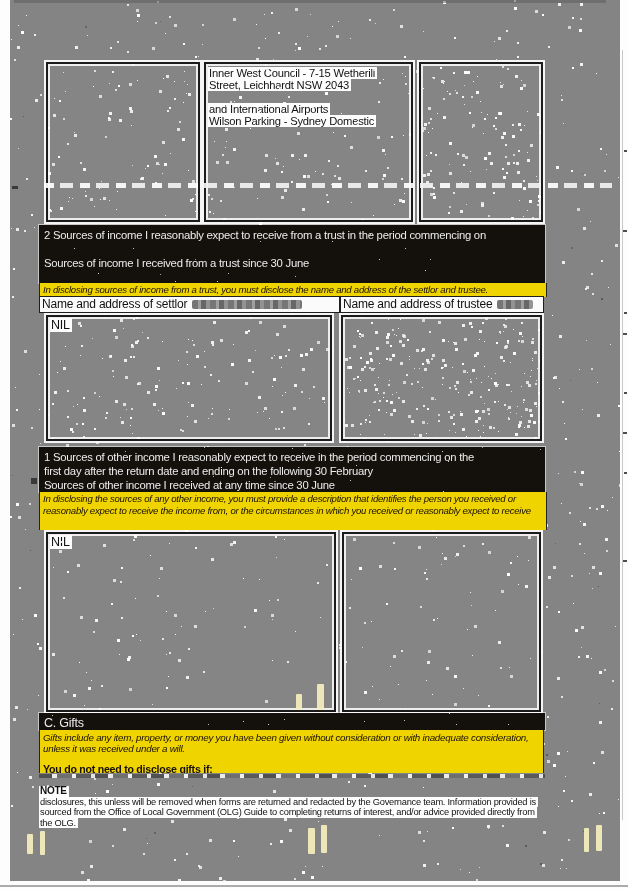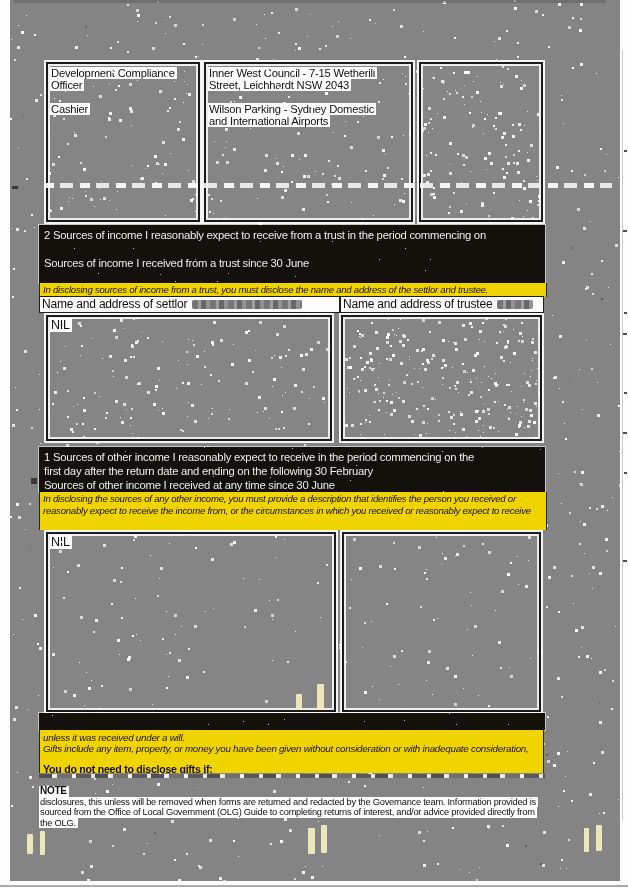--- a/index.html
+++ b/index.html
@@ -1070,26 +1070,20 @@
       <i class="speck" style="left: 132px; top: 542px; width: 2px; height: 2px; background: rgb(86, 86, 86); opacity: 0.71;"></i>
       <i class="speck" style="left: 488px; top: 212px; width: 1px; height: 1px; background: rgb(86, 86, 86); opacity: 0.68;"></i>
       <i class="speck" style="left: 156px; top: 94px; width: 1px; height: 1px; background: rgb(86, 86, 86); opacity: 0.95;"></i>
       <i class="speck" style="left: 420px; top: 457px; width: 2px; height: 2px; background: rgb(86, 86, 86); opacity: 0.83;"></i>
       <i class="speck" style="left: 171px; top: 584px; width: 2px; height: 2px; background: rgb(86, 86, 86); opacity: 0.67;"></i>
       <i class="speck" style="left: 88px; top: 394px; width: 1px; height: 1px; background: rgb(86, 86, 86); opacity: 0.79;"></i>
     </div>
   <div id="topline" class="abs"></div>
 
   <div class="box" style="left:46px;top:62px;width:150px;height:156px;">
-    <div class="tb">
-      <div class="line"><span class="hl">Development Compliance</span></div>
-      <div class="line"><span class="hl">Officer</span></div>
-      <div class="line"></div>
-      <div class="line"><span class="hl">Cashier</span></div>
-    </div>
   <i class="speck" style="left: 19px; top: 79px; width: 2px; height: 2px; background: rgb(255, 255, 255); opacity: 0.77;"></i>
       <i class="speck" style="left: 136px; top: 7px; width: 1px; height: 1px; background: rgb(255, 255, 255); opacity: 0.82;"></i>
       <i class="speck" style="left: 37px; top: 131px; width: 2px; height: 2px; background: rgb(255, 255, 255); opacity: 0.8;"></i>
       <i class="speck" style="left: 99px; top: 101px; width: 2px; height: 2px; background: rgb(255, 255, 255); opacity: 0.99;"></i>
       <i class="speck" style="left: 68px; top: 145px; width: 1px; height: 1px; background: rgb(255, 255, 255); opacity: 0.86;"></i>
       <i class="speck" style="left: 17px; top: 27px; width: 1px; height: 1px; background: rgb(255, 255, 255); opacity: 0.75;"></i>
       <i class="speck" style="left: 119px; top: 46px; width: 2px; height: 2px; background: rgb(255, 255, 255); opacity: 0.85;"></i>
       <i class="speck" style="left: 57px; top: 72px; width: 2px; height: 2px; background: rgb(255, 255, 255); opacity: 0.65;"></i>
       <i class="speck" style="left: 71px; top: 55px; width: 3px; height: 3px; background: rgb(255, 255, 255); opacity: 0.89;"></i>
       <i class="speck" style="left: 15px; top: 8px; width: 1px; height: 1px; background: rgb(255, 255, 255); opacity: 0.75;"></i>
@@ -1173,22 +1167,22 @@
       <i class="speck" style="left: 111px; top: 100px; width: 1px; height: 1px; background: rgb(255, 255, 255); opacity: 0.75;"></i>
       <i class="speck" style="left: 26px; top: 70px; width: 3px; height: 3px; background: rgb(255, 255, 255); opacity: 0.81;"></i>
       <i class="speck" style="left: 144px; top: 134px; width: 2px; height: 2px; background: rgb(255, 255, 255); opacity: 0.81;"></i>
     </div>
 
   <div class="box" style="left:204px;top:62px;width:205px;height:156px;">
     <div class="tb">
       <div class="line"><span class="hl">Inner West Council - 7-15 Wetherill</span></div>
       <div class="line"><span class="hl">Street, Leichhardt NSW 2043</span></div>
       <div class="line"></div>
+      <div class="line"><span class="hl">and International Airports</span></div>
       <div class="line"><span class="hl">Wilson Parking - Sydney Domestic</span></div>
-      <div class="line"><span class="hl">and International Airports</span></div>
     </div>
   <i class="speck" style="left: 167px; top: 151px; width: 1px; height: 1px; background: rgb(255, 255, 255); opacity: 0.94;"></i>
       <i class="speck" style="left: 21px; top: 61px; width: 2px; height: 2px; background: rgb(255, 255, 255); opacity: 0.79;"></i>
       <i class="speck" style="left: 20px; top: 97px; width: 3px; height: 3px; background: rgb(255, 255, 255); opacity: 0.7;"></i>
       <i class="speck" style="left: 3px; top: 147px; width: 2px; height: 2px; background: rgb(255, 255, 255); opacity: 0.85;"></i>
       <i class="speck" style="left: 74px; top: 18px; width: 1px; height: 1px; background: rgb(255, 255, 255); opacity: 0.68;"></i>
       <i class="speck" style="left: 199px; top: 12px; width: 1px; height: 1px; background: rgb(255, 255, 255); opacity: 0.95;"></i>
       <i class="speck" style="left: 173px; top: 18px; width: 2px; height: 2px; background: rgb(255, 255, 255); opacity: 0.83;"></i>
       <i class="speck" style="left: 116px; top: 110px; width: 1px; height: 1px; background: rgb(255, 255, 255); opacity: 0.97;"></i>
       <i class="speck" style="left: 50px; top: 13px; width: 3px; height: 3px; background: rgb(255, 255, 255); opacity: 0.86;"></i>
@@ -2065,35 +2059,36 @@
       <i class="speck" style="left: 1px; top: 127px; width: 2px; height: 2px; background: rgb(255, 255, 255); opacity: 0.89;"></i>
       <i class="speck" style="left: 110px; top: 169px; width: 3px; height: 3px; background: rgb(255, 255, 255); opacity: 0.66;"></i>
       <i class="speck" style="left: 92px; top: 3px; width: 1px; height: 1px; background: rgb(255, 255, 255); opacity: 0.98;"></i>
       <i class="speck" style="left: 49px; top: 121px; width: 3px; height: 3px; background: rgb(255, 255, 255); opacity: 0.72;"></i>
       <i class="speck" style="left: 42px; top: 69px; width: 2px; height: 2px; background: rgb(255, 255, 255); opacity: 0.94;"></i>
       <i class="speck" style="left: 49px; top: 8px; width: 2px; height: 2px; background: rgb(255, 255, 255); opacity: 0.71;"></i>
       <i class="speck" style="left: 144px; top: 171px; width: 2px; height: 2px; background: rgb(255, 255, 255); opacity: 0.92;"></i>
     </div>
 
   <div class="bar" style="left:39px;top:713px;width:501px;height:14px;font-size:12.5px;">
+    <div class="line">C. Gifts</div>
   <i class="speck" style="left: 365px; top: 7px; width: 1px; height: 1px; background: rgb(221, 221, 221); opacity: 0.84;"></i>
       <i class="speck" style="left: 169px; top: 11px; width: 1px; height: 1px; background: rgb(221, 221, 221); opacity: 0.83;"></i>
       <i class="speck" style="left: 229px; top: 11px; width: 1px; height: 1px; background: rgb(221, 221, 221); opacity: 0.97;"></i>
       <i class="speck" style="left: 469px; top: 11px; width: 1px; height: 1px; background: rgb(221, 221, 221); opacity: 0.89;"></i>
       <i class="speck" style="left: 204px; top: 8px; width: 1px; height: 1px; background: rgb(221, 221, 221); opacity: 0.95;"></i>
       <i class="speck" style="left: 245px; top: 6px; width: 1px; height: 1px; background: rgb(221, 221, 221); opacity: 0.88;"></i>
       <i class="speck" style="left: 410px; top: 0px; width: 1px; height: 1px; background: rgb(221, 221, 221); opacity: 0.88;"></i>
       <i class="speck" style="left: 417px; top: 11px; width: 1px; height: 1px; background: rgb(221, 221, 221); opacity: 0.87;"></i>
       <i class="speck" style="left: 13px; top: 2px; width: 1px; height: 1px; background: rgb(221, 221, 221); opacity: 0.89;"></i>
       <i class="speck" style="left: 325px; top: 8px; width: 1px; height: 1px; background: rgb(221, 221, 221); opacity: 0.84;"></i>
     </div>
   <div class="ystrip" style="left:39px;top:730px;width:503px;height:43px;">
     <div id="gifts-note">
+      <div class="line">Gifts include any item, property, or money you have been given without consideration or with inadequate consideration,</div>
       <div class="line">unless it was received under a will.</div>
-      <div class="line">Gifts include any item, property, or money you have been given without consideration or with inadequate consideration,</div>
       <div id="gifts-instruction">You do not need to disclose gifts if:</div>
     </div>
   </div>
   <div id="dash-line" class="abs"></div>
 
   <div id="footnote" class="abs">
     <div><span class="hl" id="note-label">NOTE</span></div>
     <div class="line"><span class="hl">disclosures, this unless will be removed when forms are returned and redacted by the Governance team. Information provided is</span></div>
     <div class="line"><span class="hl">sourced from the Office of Local Government (OLG) Guide to completing returns of interest, and/or advice provided directly from</span></div>
     <div class="line"><span class="hl">the OLG.</span></div>

